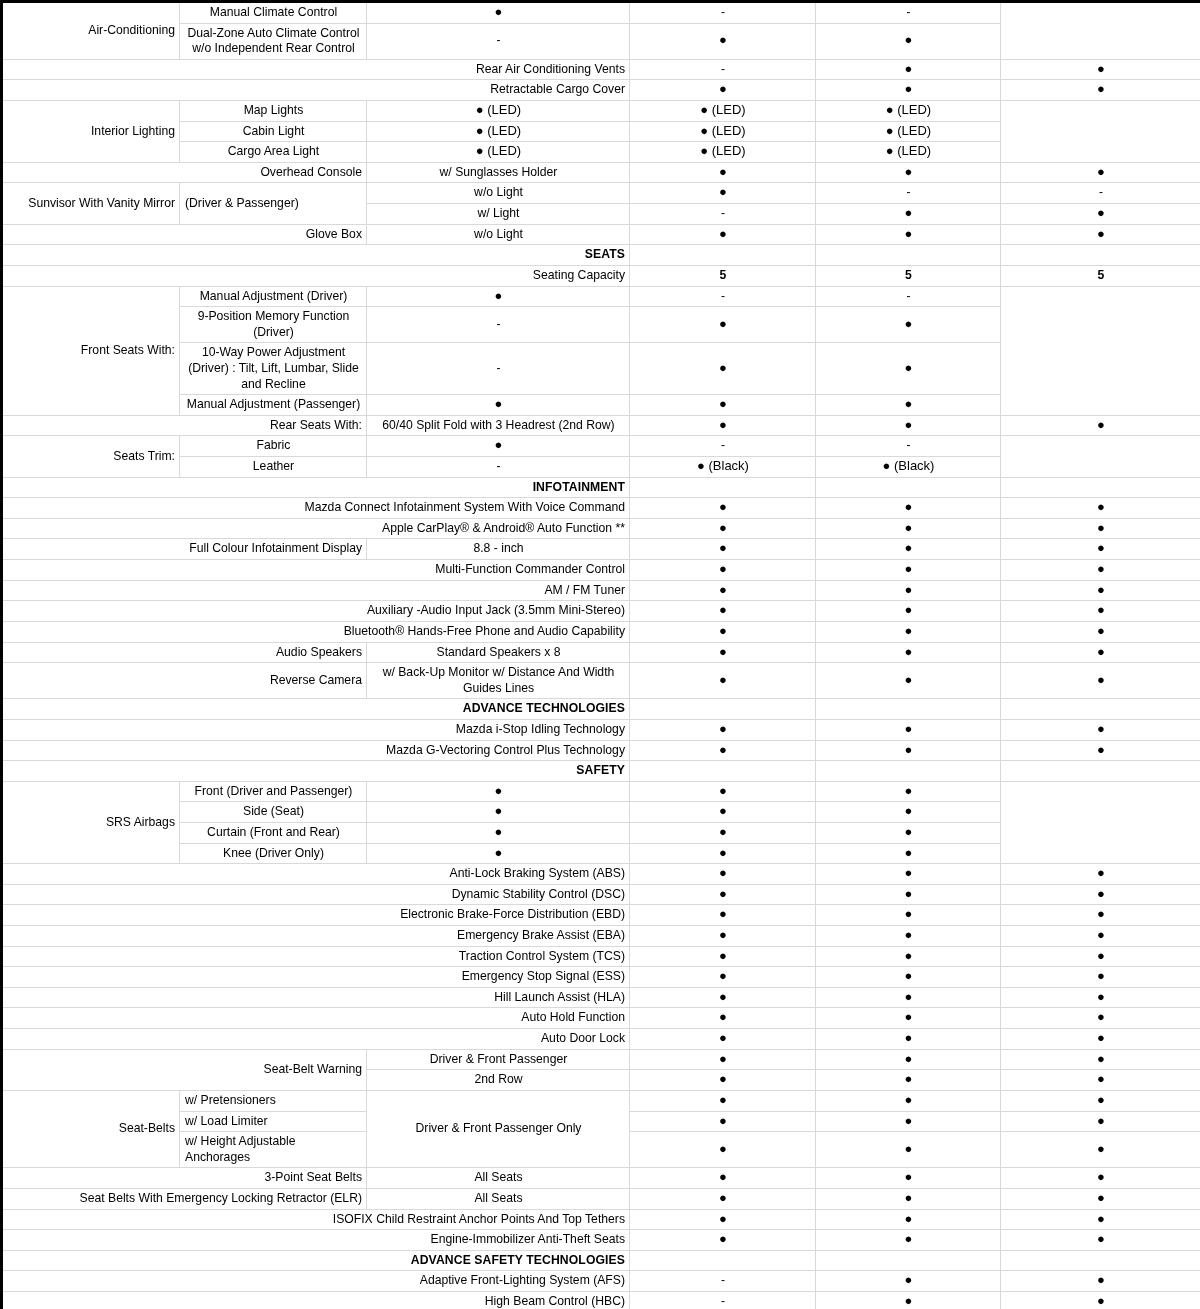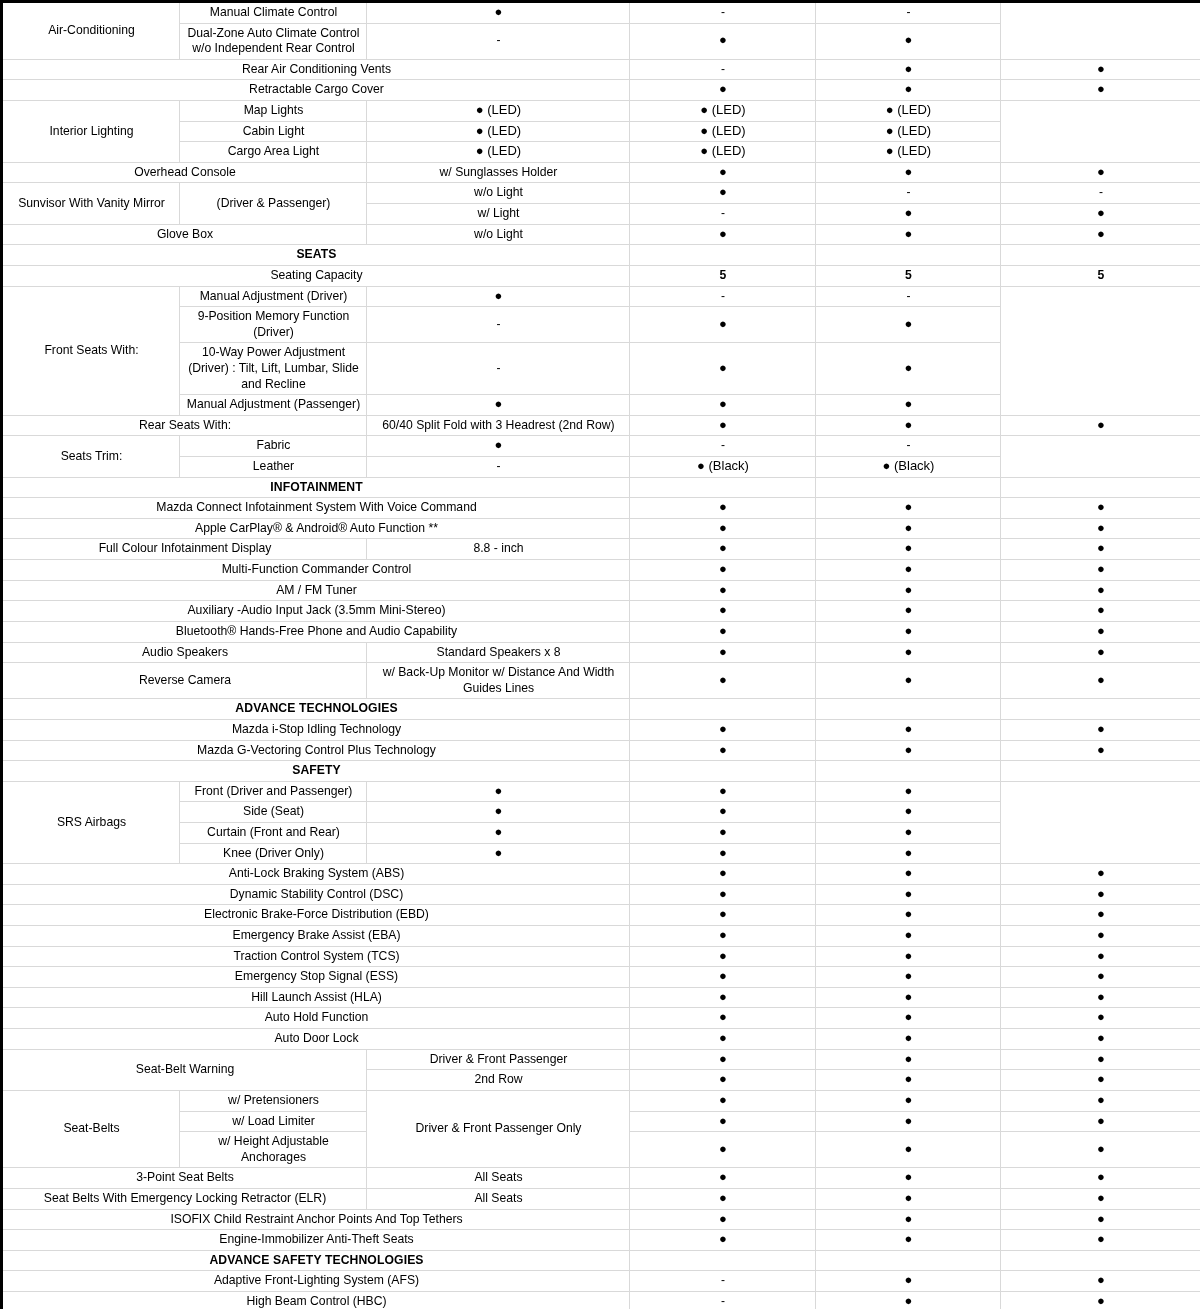--- a/index.html
+++ b/index.html
@@ -32,22 +32,22 @@
     height: 18px;
   }
   
   col.c-feat    { width: 178px; }
   col.c-sub     { width: 187px; }
   col.c-desc    { width: 263px; }
   col.c-v1      { width: 186px; }
   col.c-v2      { width: 185px; }
   col.c-v3      { width: 201px; }
 
-  td.feat { text-align: center; }
-  td.sub  { text-align: center; margin-left: 27px; }
+  td.feat { text-align: right; }
+  td.sub  { text-align: left; margin-left: 27px; }
   td.desc { text-align: center; }
   td.val  { text-align: center; font-size: 12px; }
 
   
   td.val-first { border-left: 2.5px solid #000; }
   td.val-mid   { border-left: 2.5px solid #000; }
   td.val-last  { border-left: 2.5px solid #000; }
 
   
   tr.section td {

